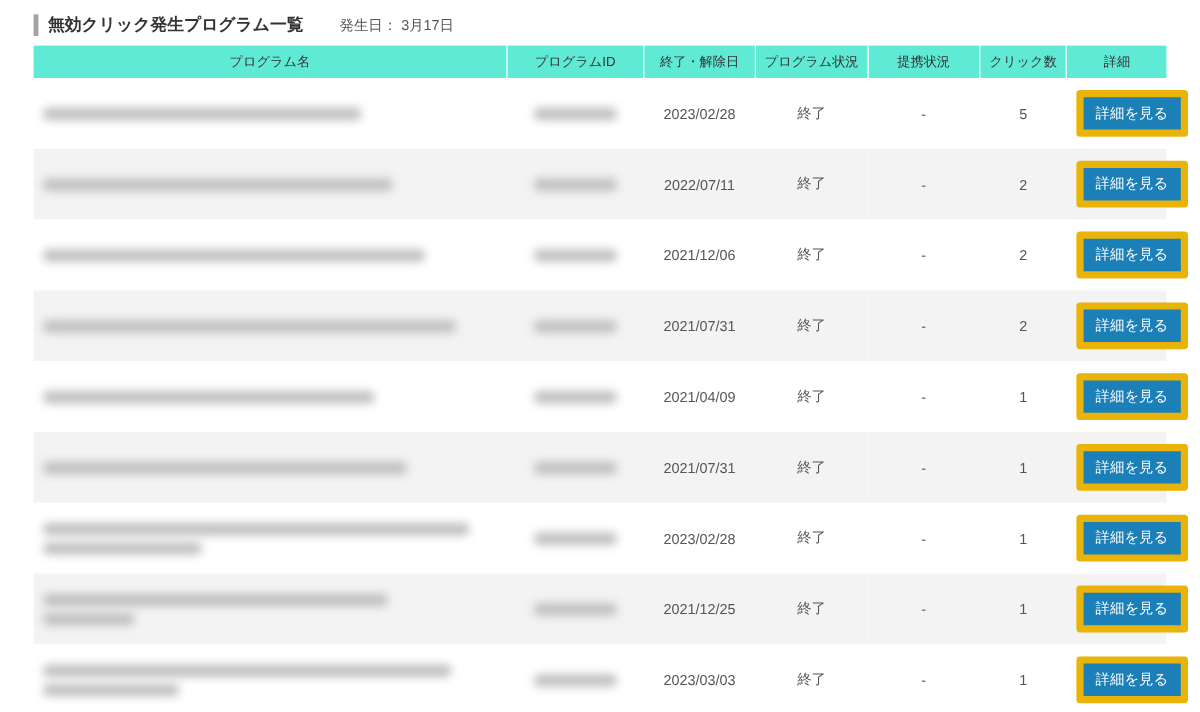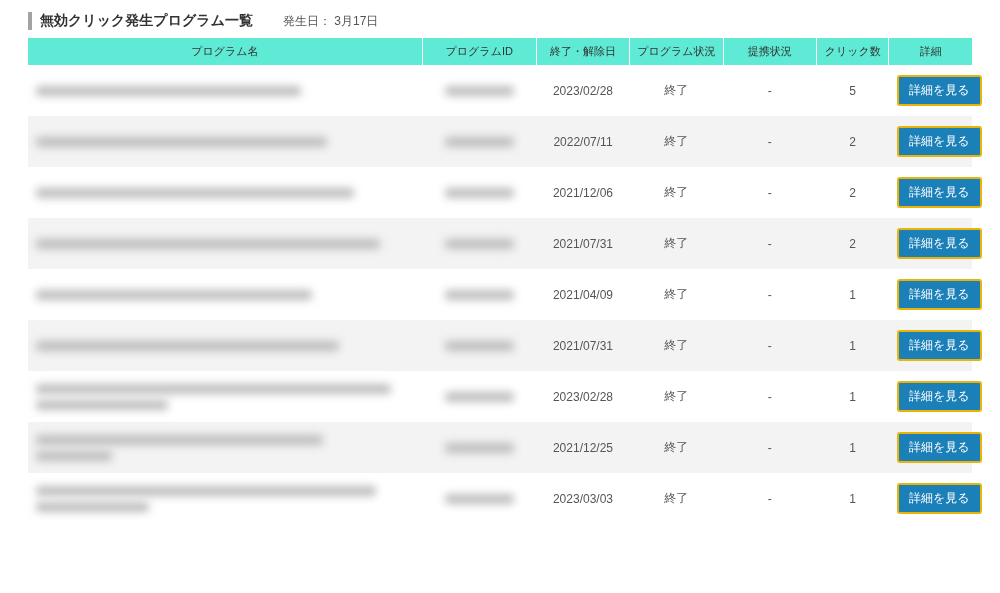--- a/index.html
+++ b/index.html
@@ -57,21 +57,21 @@
   td.col-id .blur-line { width: 70%; margin: 0 auto; }
   .btn {
     display: inline-block;
     background: #1b7fb8;
     color: #fff;
     font-size: 12px;
     padding: 5px 10px;
     border-radius: 3px;
     cursor: pointer;
     white-space: nowrap;
-    border: 2px solid #eab308;
+    border: 6px solid #eab308;
   }
   
   .c1 { width: 380px; }
   .c2 { width: 110px; }
   .c3 { width: 90px; margin-left: 40px; }
   .c4 { width: 90px; }
   .c5 { width: 90px; margin-left: 48px; }
   .c6 { width: 70px; }
   .c7 { width: 80px; }
 </style>

